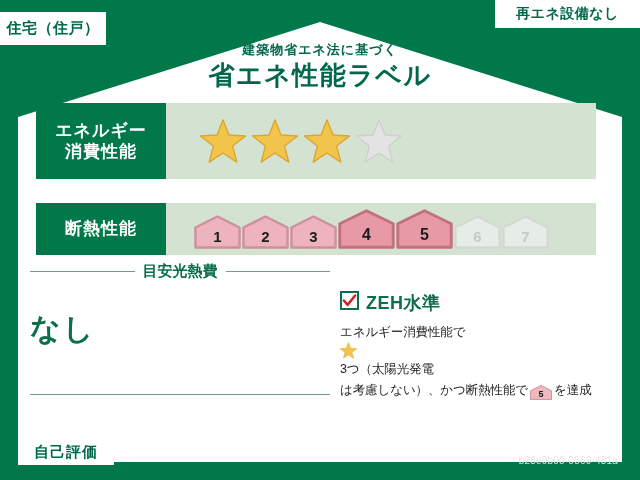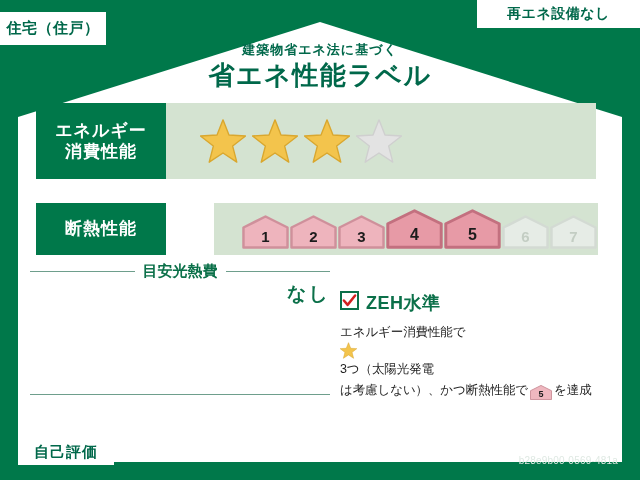--- a/index.html
+++ b/index.html
@@ -29,21 +29,21 @@
   .badge{
     position:absolute;
     background:#ffffff;
     color:#00684a;
     font-weight:bold;
     display:flex;align-items:center;justify-content:center;
     letter-spacing:.5px;
     z-index:9;
   }
   .badge-left{left:0;top:12px;width:106px;height:33px;font-size:15px;}
-  .badge-right{right:0;top:0;width:163px;height:28px;font-size:14px;}
+  .badge-right{right:0;top:0;width:145px;height:28px;font-size:14px;}
 
   
   .title-sub{
     position:absolute;left:0;right:0;top:41px;
     text-align:center;color:#00684a;
     font-size:13px;font-weight:bold;letter-spacing:1px;
     z-index:8;
   }
   .title-main{
     position:absolute;left:0;right:0;top:58px;
@@ -52,21 +52,21 @@
     z-index:8;
   }
 
   
   .row{
     position:absolute;
     left:36px;width:560px;height:76px;
     display:flex;
   }
   .row-energy{top:103px;}
-  .row-insul{top:203px;height:52px;gap:48px;}
+  .row-insul{top:203px;height:52px;}
 
   .row-head{
     width:130px;
     background:#00784a;
     color:#ffffff;
     font-weight:bold;
     font-size:17px;
     line-height:1.25;
     display:flex;align-items:center;justify-content:center;
     text-align:center;
@@ -107,22 +107,22 @@
   
   .cost-wrap{
     position:absolute;left:30px;top:262px;width:300px;
   }
   .cost-title-row{
     display:flex;align-items:center;gap:8px;
     color:#0b7049;font-weight:bold;font-size:15px;
   }
   .cost-title-row .ln{flex:1;height:1px;background:#6e9e8c;}
   .cost-value{
-    text-align:right;
-    color:#0b7049;font-weight:bold;font-size:19px;
+    margin-top:28px;text-align:left;
+    color:#0b7049;font-weight:bold;font-size:30px;
     letter-spacing:2px;
   }
   .cost-rule{
     position:absolute;left:30px;top:394px;width:300px;height:1px;background:#6e9e8c;
   }
 
   
   .zeh-wrap{position:absolute;left:340px;top:291px;width:272px;}
   .zeh-head{display:flex;align-items:flex-start;gap:7px;}
   .zeh-check{

